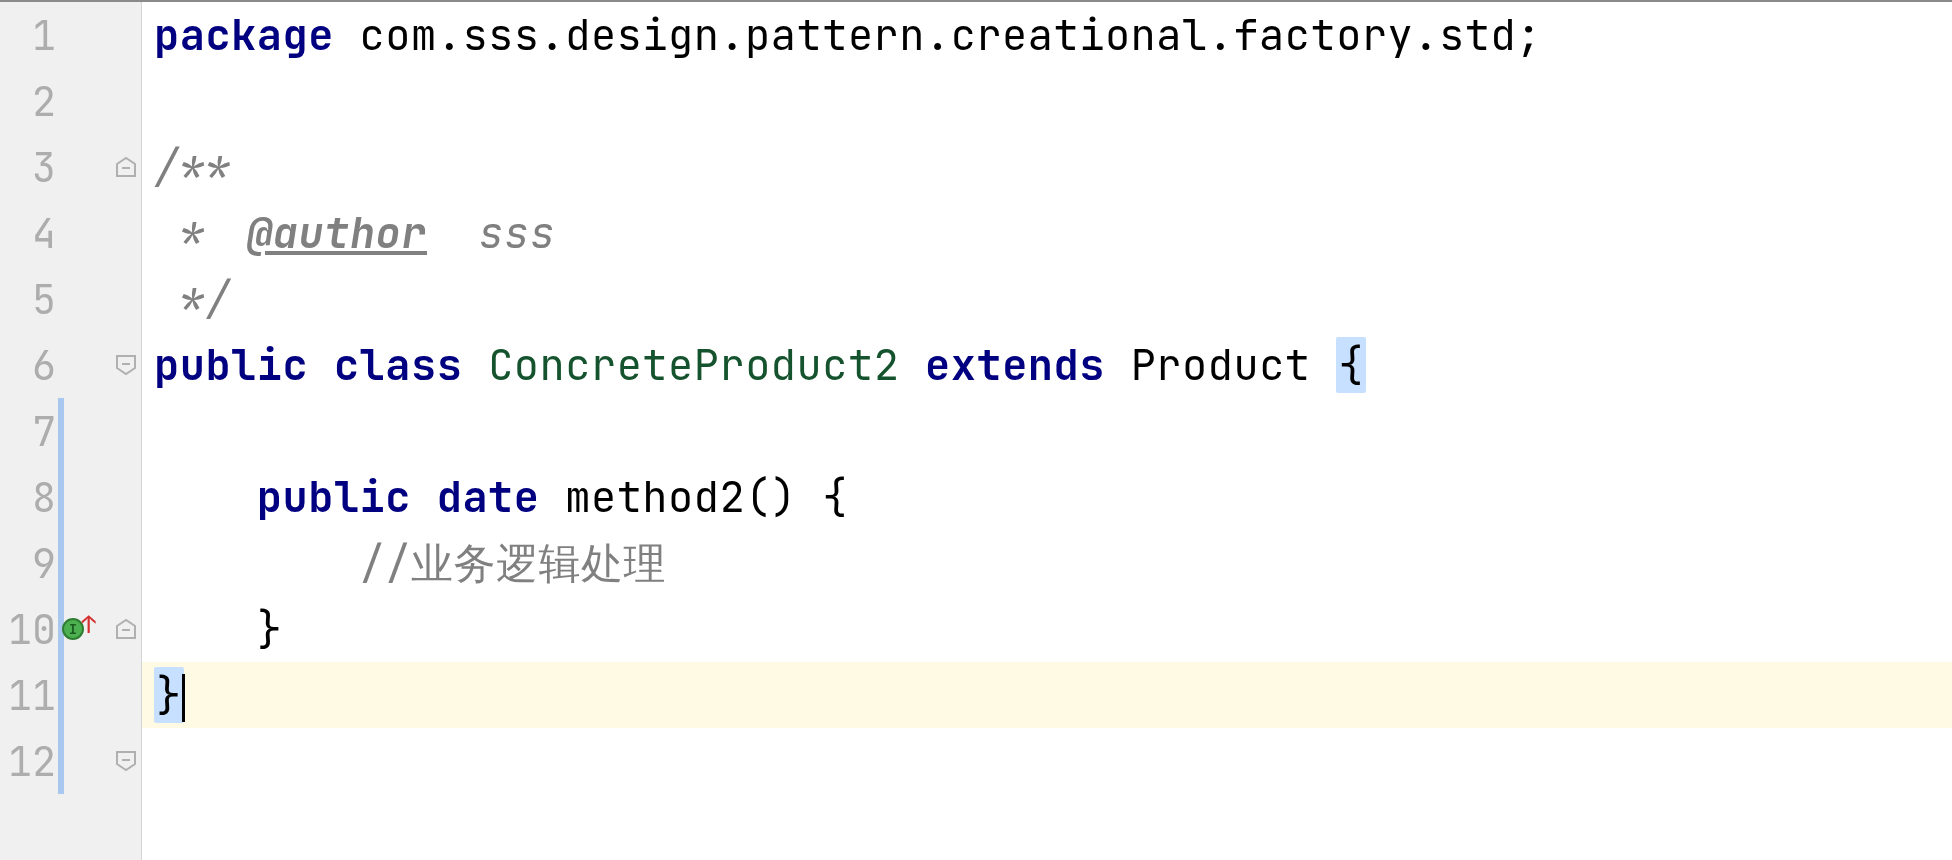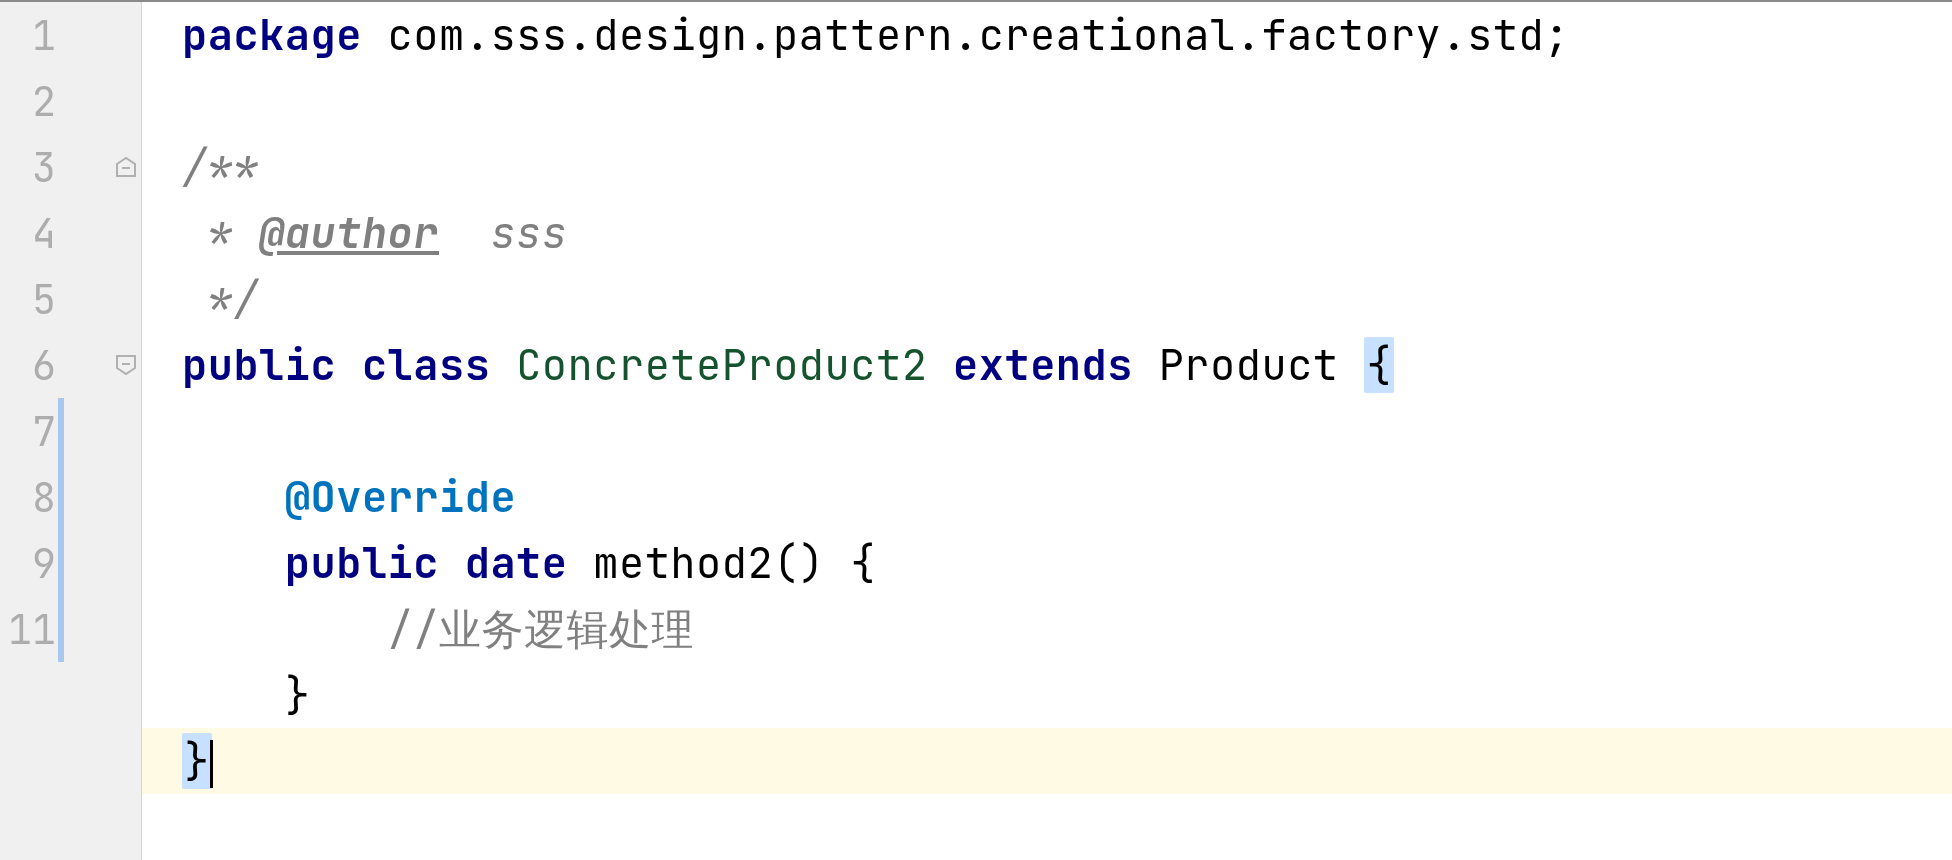--- a/index.html
+++ b/index.html
@@ -84,29 +84,29 @@
   .editor {
     flex: 1;
     position: relative;
     background: #ffffff;
   }
   .code-line {
     height: 66px;
     display: flex;
     align-items: center;
     white-space: pre;
-    padding-left: 40px;
+    padding-left: 12px;
     position: relative;
   }
   .code-line.current {
     background: #fffae3;
   }
   .kw { color: #000080; font-weight: bold; }
   .cm { color: #808080; font-style: italic; }
-  .doctag { color: #808080; font-style: italic; font-weight: bold; text-decoration: underline; }
+  .doctag { color: #808080; font-style: italic; font-weight: bold; text-decoration: underline; margin-left: 16px; }
   .ann2 { color: #808000; font-weight: bold; }
   .plain { color: #000000; }
   .classname { color: #14532d; }
   .brace-hl { background: #c8e0ff; padding: 0 2px; border-radius: 2px; }
   .code-text { letter-spacing: 0.5px; }
   .caret {
     display: inline-block;
     width: 3px;
     height: 48px;
     background: #000;
@@ -168,33 +168,60 @@
         <span class="change-marker"></span>
       </span>
   </div>
   <div class="gutter-row">
     <span class="line-number">9</span>
     <span class="gutter-icons">
         <span class="change-marker"></span>
       </span>
   </div>
   <div class="gutter-row">
+    <span class="line-number">10</span>
+    <span class="gutter-icons">
+      <span class="change-marker"></span>
+      <span class="override-icon">
+        <span class="circle">I</span>
+          <span class="arrow">↑</span>
+      </span>
+      <span class="fold-toggle">
+        <svg viewBox="0 0 24 24" fill="none" stroke="#b0b0b0" stroke-width="2">
+            <path d="M3 9 L12 3 L21 9 L21 21 L3 21 Z" fill="#f0f0f0"></path>
+            <path d="M8 13 L16 13" stroke="#b0b0b0"></path>
+          </svg>
+      </span>
+    </span>
+  </div>
+  <div class="gutter-row">
     <span class="line-number">11</span>
     <span class="gutter-icons">
         <span class="change-marker"></span>
       </span>
+  </div>
+  <div class="gutter-row">
+    <span class="line-number">12</span>
+    <span class="gutter-icons">
+      <span class="change-marker"></span>
+      <span class="fold-toggle">
+        <svg viewBox="0 0 24 24" fill="none" stroke="#b0b0b0" stroke-width="2">
+            <path d="M3 15 L12 21 L21 15 L21 3 L3 3 Z" fill="#f0f0f0"></path>
+            <path d="M8 11 L16 11" stroke="#b0b0b0"></path>
+          </svg>
+      </span>
+    </span>
   </div>
 </div>
 
 <div class="editor">
   <div class="code-line"><span class="code-text"><span class="kw">package</span><span class="plain"> com.sss.design.pattern.creational.factory.std;</span></span></div>
   <div class="code-line"></div>
   <div class="code-line"><span class="code-text cm">/**</span></div>
   <div class="code-line"><span class="code-text"><span class="cm"> * </span><span class="doctag">@author</span><span class="cm">  sss</span></span></div>
   <div class="code-line"><span class="code-text cm"> */</span></div>
   <div class="code-line"><span class="code-text"><span class="kw">public</span><span> </span><span class="kw">class</span><span> </span><span class="classname">ConcreteProduct2</span><span> </span><span class="kw">extends</span><span> </span><span class="plain">Product</span><span> </span><span class="plain brace-hl">{</span></span></div>
   <div class="code-line"></div>
-  <div class="code-line"><span class="code-text"><span>    </span><span class="ann2" style="color:#0073bf;">@Override</span></span></div>
   <div class="code-line"><span class="code-text"><span>    </span><span class="kw">public</span><span> </span><span class="kw">date</span><span> </span><span class="plain">method2() {</span></span></div>
   <div class="code-line"><span class="code-text"><span>        </span><span class="cm" style="font-style:normal;margin-top:29px;">//业务逻辑处理</span></span></div>
   <div class="code-line"><span class="code-text"><span>    </span><span class="plain">}</span></span></div>
   <div class="code-line current"><span class="code-text"><span class="plain brace-hl">}</span><span class="caret"></span></span></div>
 </div>
 
 </body></html>

